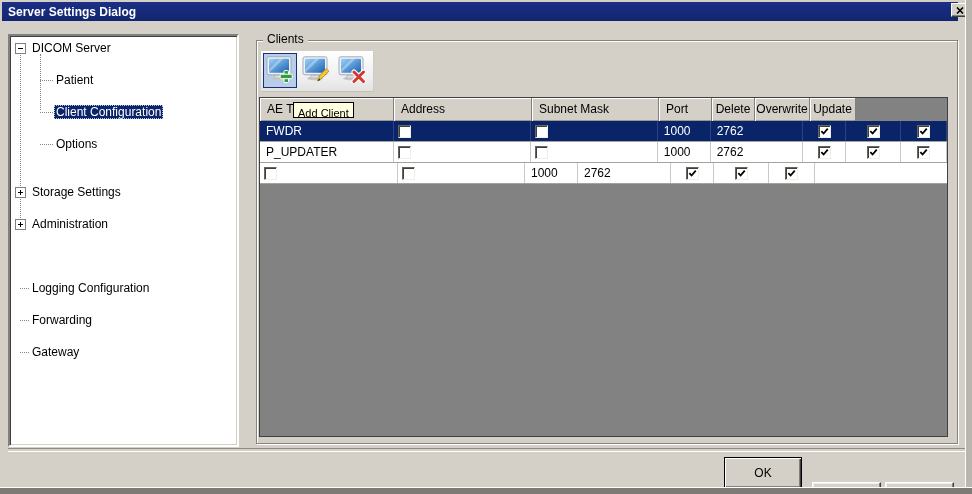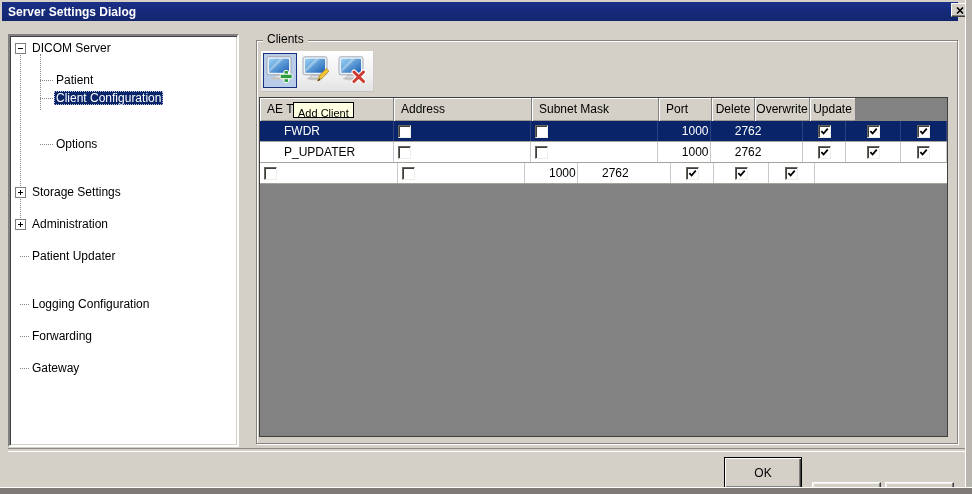--- a/index.html
+++ b/index.html
@@ -84,21 +84,21 @@
   .th{
     box-sizing:border-box;background:#D4D0C8;line-height:22px;padding-left:7px;
     border-right:1px solid #808080;
     box-shadow:inset 1px 1px 0 #ffffff, inset 0 -1px 0 #9b9890;
     overflow:hidden;white-space:nowrap;
   }
   .th.center{padding-left:0;text-align:center;}
   .trow{display:flex;height:20px;flex:none;background:#fff;border-bottom:1px solid #a5a29b;box-sizing:content-box;}
   .trow.selected{background:#0A246A;color:#fff;}
   .td{
-    box-sizing:border-box;display:flex;align-items:center;padding-left:24px;
+    box-sizing:border-box;display:flex;align-items:center;padding-left:6px;
     border-right:1px solid #c9c9c9;overflow:hidden;white-space:nowrap;
   }
   .trow.selected .td{border-right-color:#2e4180;}
   .td.center{justify-content:center;padding-left:0;}
   .td.cbleft{padding-left:4px;}
   .tfiller{flex:1;background:#828282;}
   
   .cb{
     width:13px;height:13px;box-sizing:border-box;background:#fff;flex:none;
     border:1px solid;border-color:#666660 #efefe9 #efefe9 #666660;
@@ -137,39 +137,35 @@
   <div class="vline" style="left:10px;top:16px;height:170px;"></div>
   <div class="vline" style="left:30px;top:18px;height:56px;"></div>
 <div class="tree-row" style="top: 2px;">
       <span class="expander"></span>
       <span class="tree-label lvl0">DICOM Server</span>
     </div>
     <div class="tree-row" style="top: 18px;">
       <span class="hstub child"></span>
       <span class="tree-label lvl1">Patient</span>
     </div>
-    <div class="tree-row" style="top: 20px;">
+    <div class="tree-row" style="top: 34px;">
       <span class="hstub child"></span>
       <span class="tree-label lvl1 selected">Client Configuration</span>
     </div>
     <div class="tree-row" style="top: 50px;">
       <span class="hstub child"></span>
       <span class="tree-label lvl1">Options</span>
     </div>
     <div class="tree-row" style="top: 82px;">
       <span class="expander plus"></span>
       <span class="tree-label lvl0">Storage Settings</span>
     </div>
     <div class="tree-row" style="top: 98px;">
       <span class="expander plus"></span>
       <span class="tree-label lvl0">Administration</span>
-    </div>
-    <div class="tree-row" style="top: 114px;">
-      <span class="hstub root"></span>
-      <span class="tree-label lvl0">Patient Updater</span>
     </div>
     <div class="tree-row" style="top: 146px;">
       <span class="hstub root"></span>
       <span class="tree-label lvl0">Logging Configuration</span>
     </div>
     <div class="tree-row" style="top: 162px;">
       <span class="hstub root"></span>
       <span class="tree-label lvl0">Forwarding</span>
     </div>
     <div class="tree-row" style="top: 178px;">

